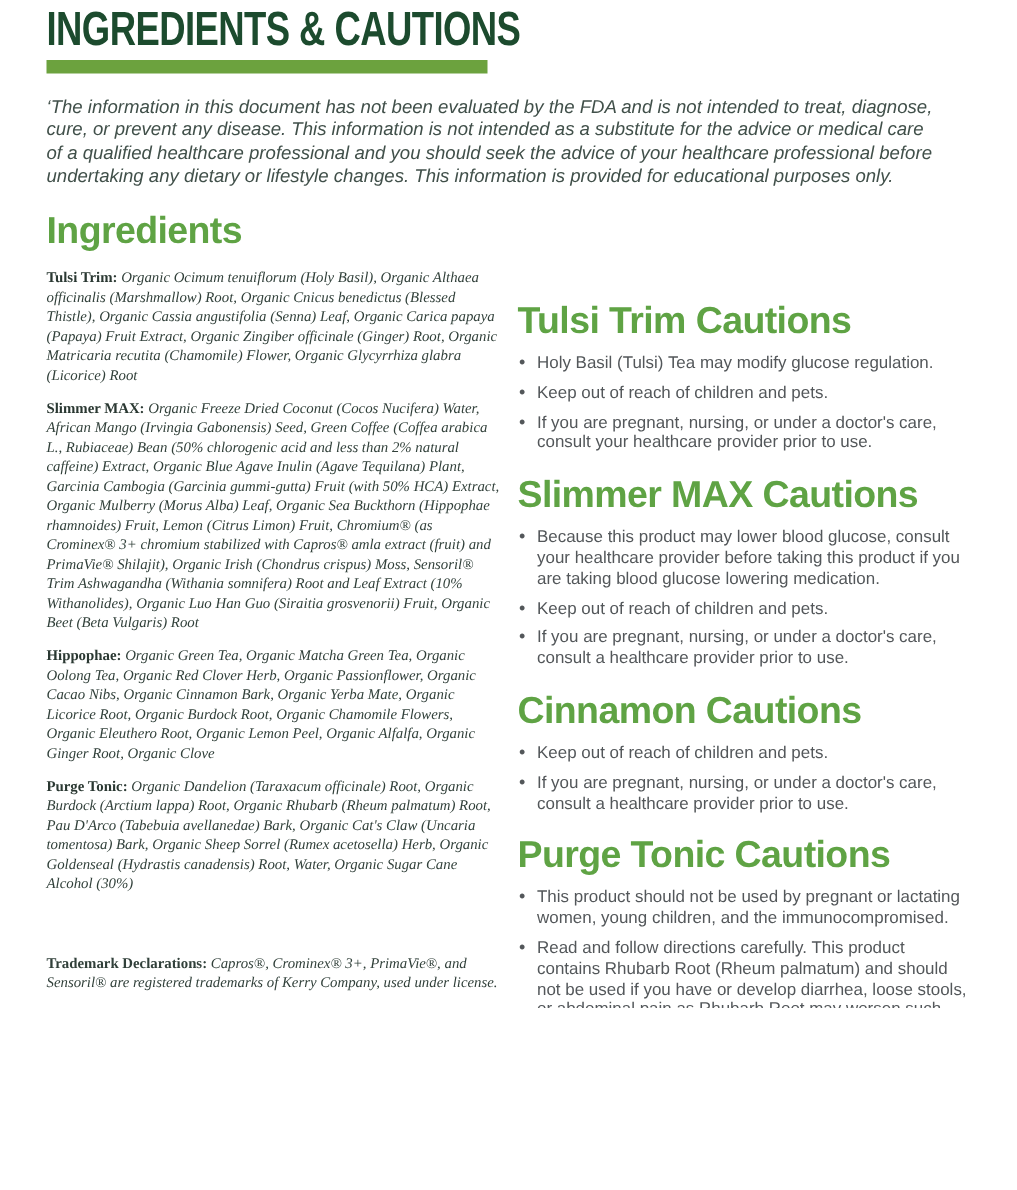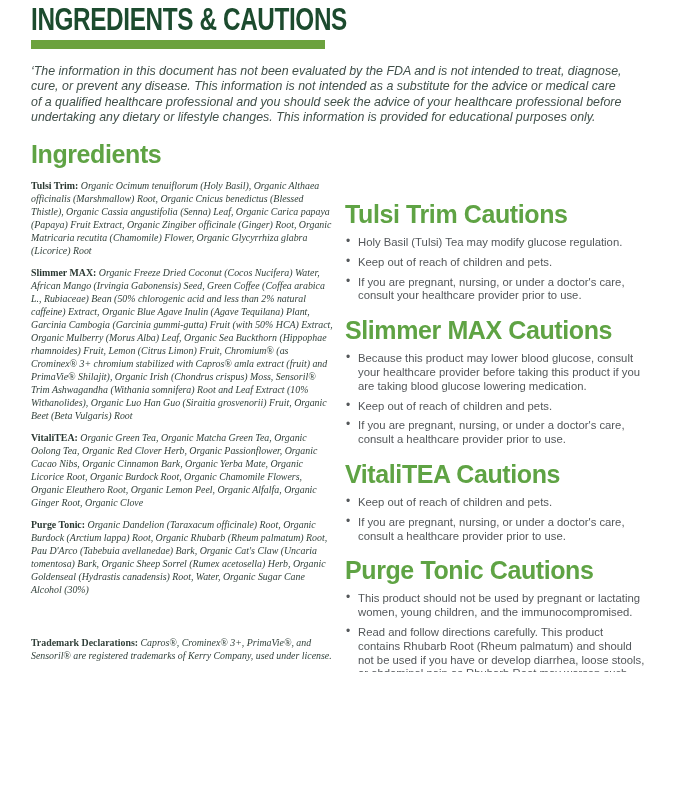--- a/index.html
+++ b/index.html
@@ -86,21 +86,21 @@
 
     <p class="ing">
       <b>Tulsi Trim:</b>
       <span>Organic Ocimum tenuiflorum (Holy Basil), Organic Althaea officinalis (Marshmallow) Root, Organic Cnicus benedictus (Blessed Thistle), Organic Cassia angustifolia (Senna) Leaf, Organic Carica papaya (Papaya) Fruit Extract, Organic Zingiber officinale (Ginger) Root, Organic Matricaria recutita (Chamomile) Flower, Organic Glycyrrhiza glabra (Licorice) Root</span>
     </p>
     <p class="ing">
       <b>Slimmer MAX:</b>
       <span>Organic Freeze Dried Coconut (Cocos Nucifera) Water, African Mango (Irvingia Gabonensis) Seed, Green Coffee (Coffea arabica L., Rubiaceae) Bean (50% chlorogenic acid and less than 2% natural caffeine) Extract, Organic Blue Agave Inulin (Agave Tequilana) Plant, Garcinia Cambogia (Garcinia gummi-gutta) Fruit (with 50% HCA) Extract, Organic Mulberry (Morus Alba) Leaf, Organic Sea Buckthorn (Hippophae rhamnoides) Fruit, Lemon (Citrus Limon) Fruit, Chromium® (as Crominex® 3+ chromium stabilized with Capros® amla extract (fruit) and PrimaVie® Shilajit), Organic Irish (Chondrus crispus) Moss, Sensoril® Trim Ashwagandha (Withania somnifera) Root and Leaf Extract (10% Withanolides), Organic Luo Han Guo (Siraitia grosvenorii) Fruit, Organic Beet (Beta Vulgaris) Root</span>
     </p>
     <p class="ing">
-      <b>VitaliTEA:</b>
+      <b>Hippophae:</b>
       <span>Organic Green Tea, Organic Matcha Green Tea, Organic Oolong Tea, Organic Red Clover Herb, Organic Passionflower, Organic Cacao Nibs, Organic Cinnamon Bark, Organic Yerba Mate, Organic Licorice Root, Organic Burdock Root, Organic Chamomile Flowers, Organic Eleuthero Root, Organic Lemon Peel, Organic Alfalfa, Organic Ginger Root, Organic Clove</span>
     </p>
     <p class="ing">
       <b>Purge Tonic:</b>
       <span>Organic Dandelion (Taraxacum officinale) Root, Organic Burdock (Arctium lappa) Root, Organic Rhubarb (Rheum palmatum) Root, Pau D'Arco (Tabebuia avellanedae) Bark, Organic Cat's Claw (Uncaria tomentosa) Bark, Organic Sheep Sorrel (Rumex acetosella) Herb, Organic Goldenseal (Hydrastis canadensis) Root, Water, Organic Sugar Cane Alcohol (30%)</span>
     </p>
 
     <p class="trademark">
       <b>Trademark Declarations:</b>
       <i>Capros®, Crominex® 3+, PrimaVie®, and Sensoril® are registered trademarks of Kerry Company, used under license.</i>
@@ -141,21 +141,21 @@
       <li>If you are pregnant, nursing, or under a doctor's care, consult your healthcare provider prior to use.</li>
     </ul>
 
     <h2 class="sec">Slimmer MAX Cautions</h2>
     <ul class="cautions">
       <li>Because this product may lower blood glucose, consult your healthcare provider before taking this product if you are taking blood glucose lowering medication.</li>
       <li>Keep out of reach of children and pets.</li>
       <li>If you are pregnant, nursing, or under a doctor's care, consult a healthcare provider prior to use.</li>
     </ul>
 
-    <h2 class="sec">VitaliTEA Cautions</h2>
+    <h2 class="sec">Cinnamon Cautions</h2>
     <ul class="cautions">
       <li>Keep out of reach of children and pets.</li>
       <li>If you are pregnant, nursing, or under a doctor's care, consult a healthcare provider prior to use.</li>
     </ul>
 
     <h2 class="sec">Purge Tonic Cautions</h2>
     <ul class="cautions">
       <li>This product should not be used by pregnant or lactating women, young children, and the immunocompromised.</li>
       <li>Read and follow directions carefully. This product contains Rhubarb Root (Rheum palmatum) and should not be used if you have or develop diarrhea, loose stools, or abdominal pain as Rhubarb Root may worsen such conditions and be harmful to your health. Consult your physician if you have frequent diarrhea or if you are pregnant, nursing, taking medication, or have a medical condition. Keep out of reach of children.</li>
     </ul>

